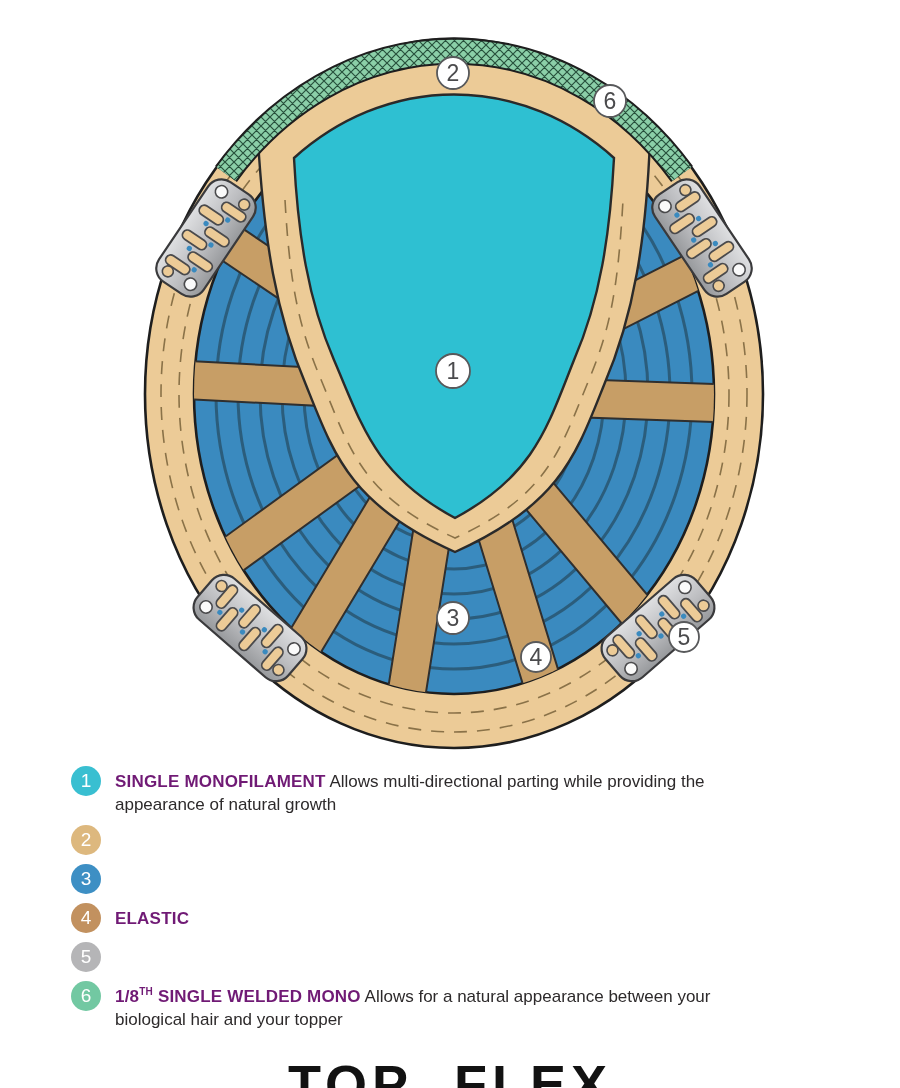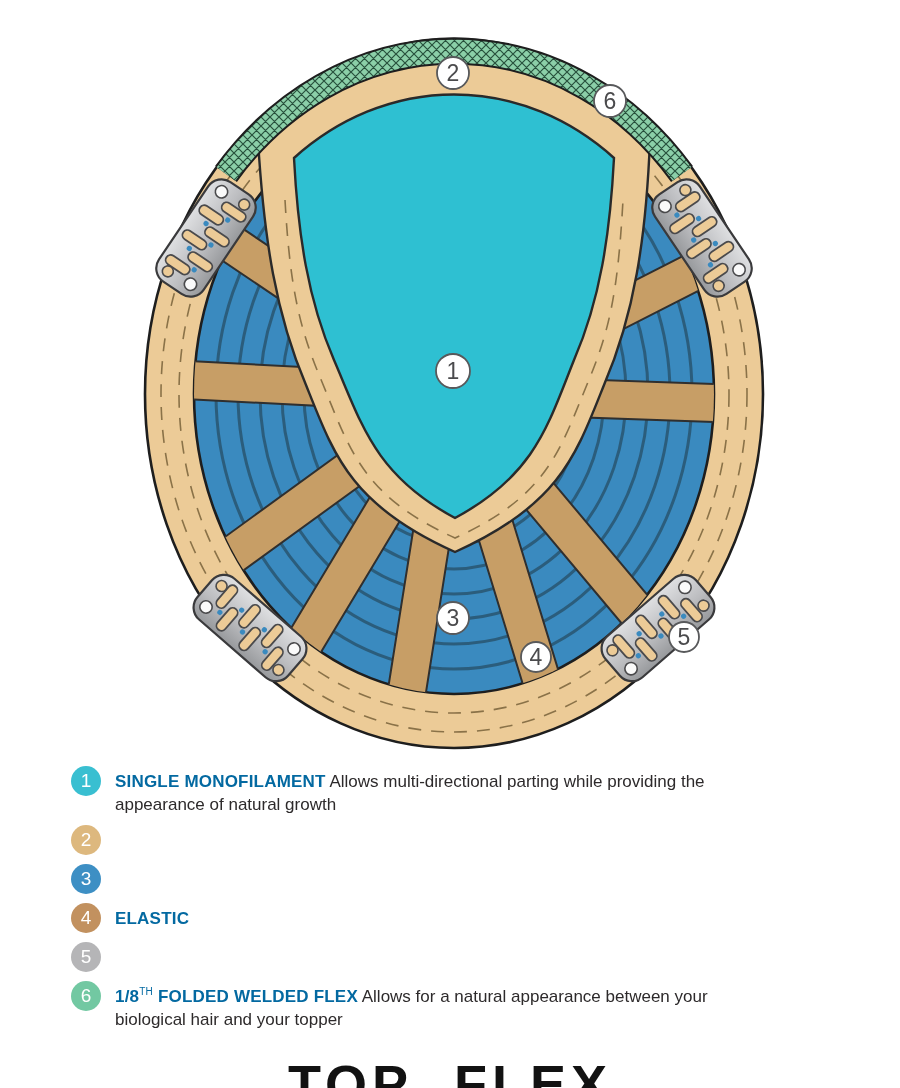--- a/index.html
+++ b/index.html
@@ -8,22 +8,22 @@
   .diagram-wrap{width:900px;height:762px;position:relative;}
   svg{display:block;}
   .callout-num{font-family:"Liberation Sans", sans-serif;font-size:23px;font-weight:400;fill:#4b4b4d;}
   
   .legend{padding:8px 60px 0 71px;}
   .legend-item{display:flex;align-items:flex-start;margin-bottom:13px;}
   .legend-badge{width:30px;height:30px;border-radius:50%;flex:0 0 30px;margin-top:-4px;
     display:flex;align-items:center;justify-content:center;
     color:#ffffff;font-size:19px;font-weight:400;background:#999;}
   .legend-text{margin-left:14px;width:660px;font-size:17px;line-height:23px;color:#2d2a2b;}
-  .legend-label{font-weight:700;color:#0369a1;letter-spacing:.2px;}
-  .legend-label sup{font-size:10px;font-weight:400;vertical-align:super;line-height:0;margin-top:32px;}
+  .legend-label{font-weight:700;color:#701a75;letter-spacing:.2px;}
+  .legend-label sup{font-size:10px;font-weight:700;vertical-align:super;line-height:0;margin-top:32px;}
   .legend-desc{font-weight:400;}
   
   .page-title{margin-top:26px;text-align:center;font-size:54px;font-weight:700;color:#121212;
     letter-spacing:5px;word-spacing:22px;line-height:1;}
 </style>
 </head>
 <body>
 
 <div class="page">
 
@@ -165,21 +165,21 @@
       <div class="legend-text"><span class="legend-label"><span>ELASTIC</span><sup></sup><span></span></span>
         <span class="legend-desc"></span></div>
     </div>
 
     <div class="legend-item">
       <div class="legend-badge" style="background-color: rgb(181, 181, 183);">5</div>
     </div>
 
     <div class="legend-item">
       <div class="legend-badge" style="background-color: rgb(114, 200, 162);">6</div>
-      <div class="legend-text"><span class="legend-label"><span>1/8</span><sup>TH</sup><span> FOLDED WELDED FLEX</span></span>
+      <div class="legend-text"><span class="legend-label"><span>1/8</span><sup>TH</sup><span> SINGLE WELDED MONO</span></span>
         <span class="legend-desc">Allows for a natural appearance between your biological hair and your topper</span></div>
     </div>
 
   </div>
 
   <div class="page-title">TOP FLEX</div>
 
 </div>
 
 </body></html>

